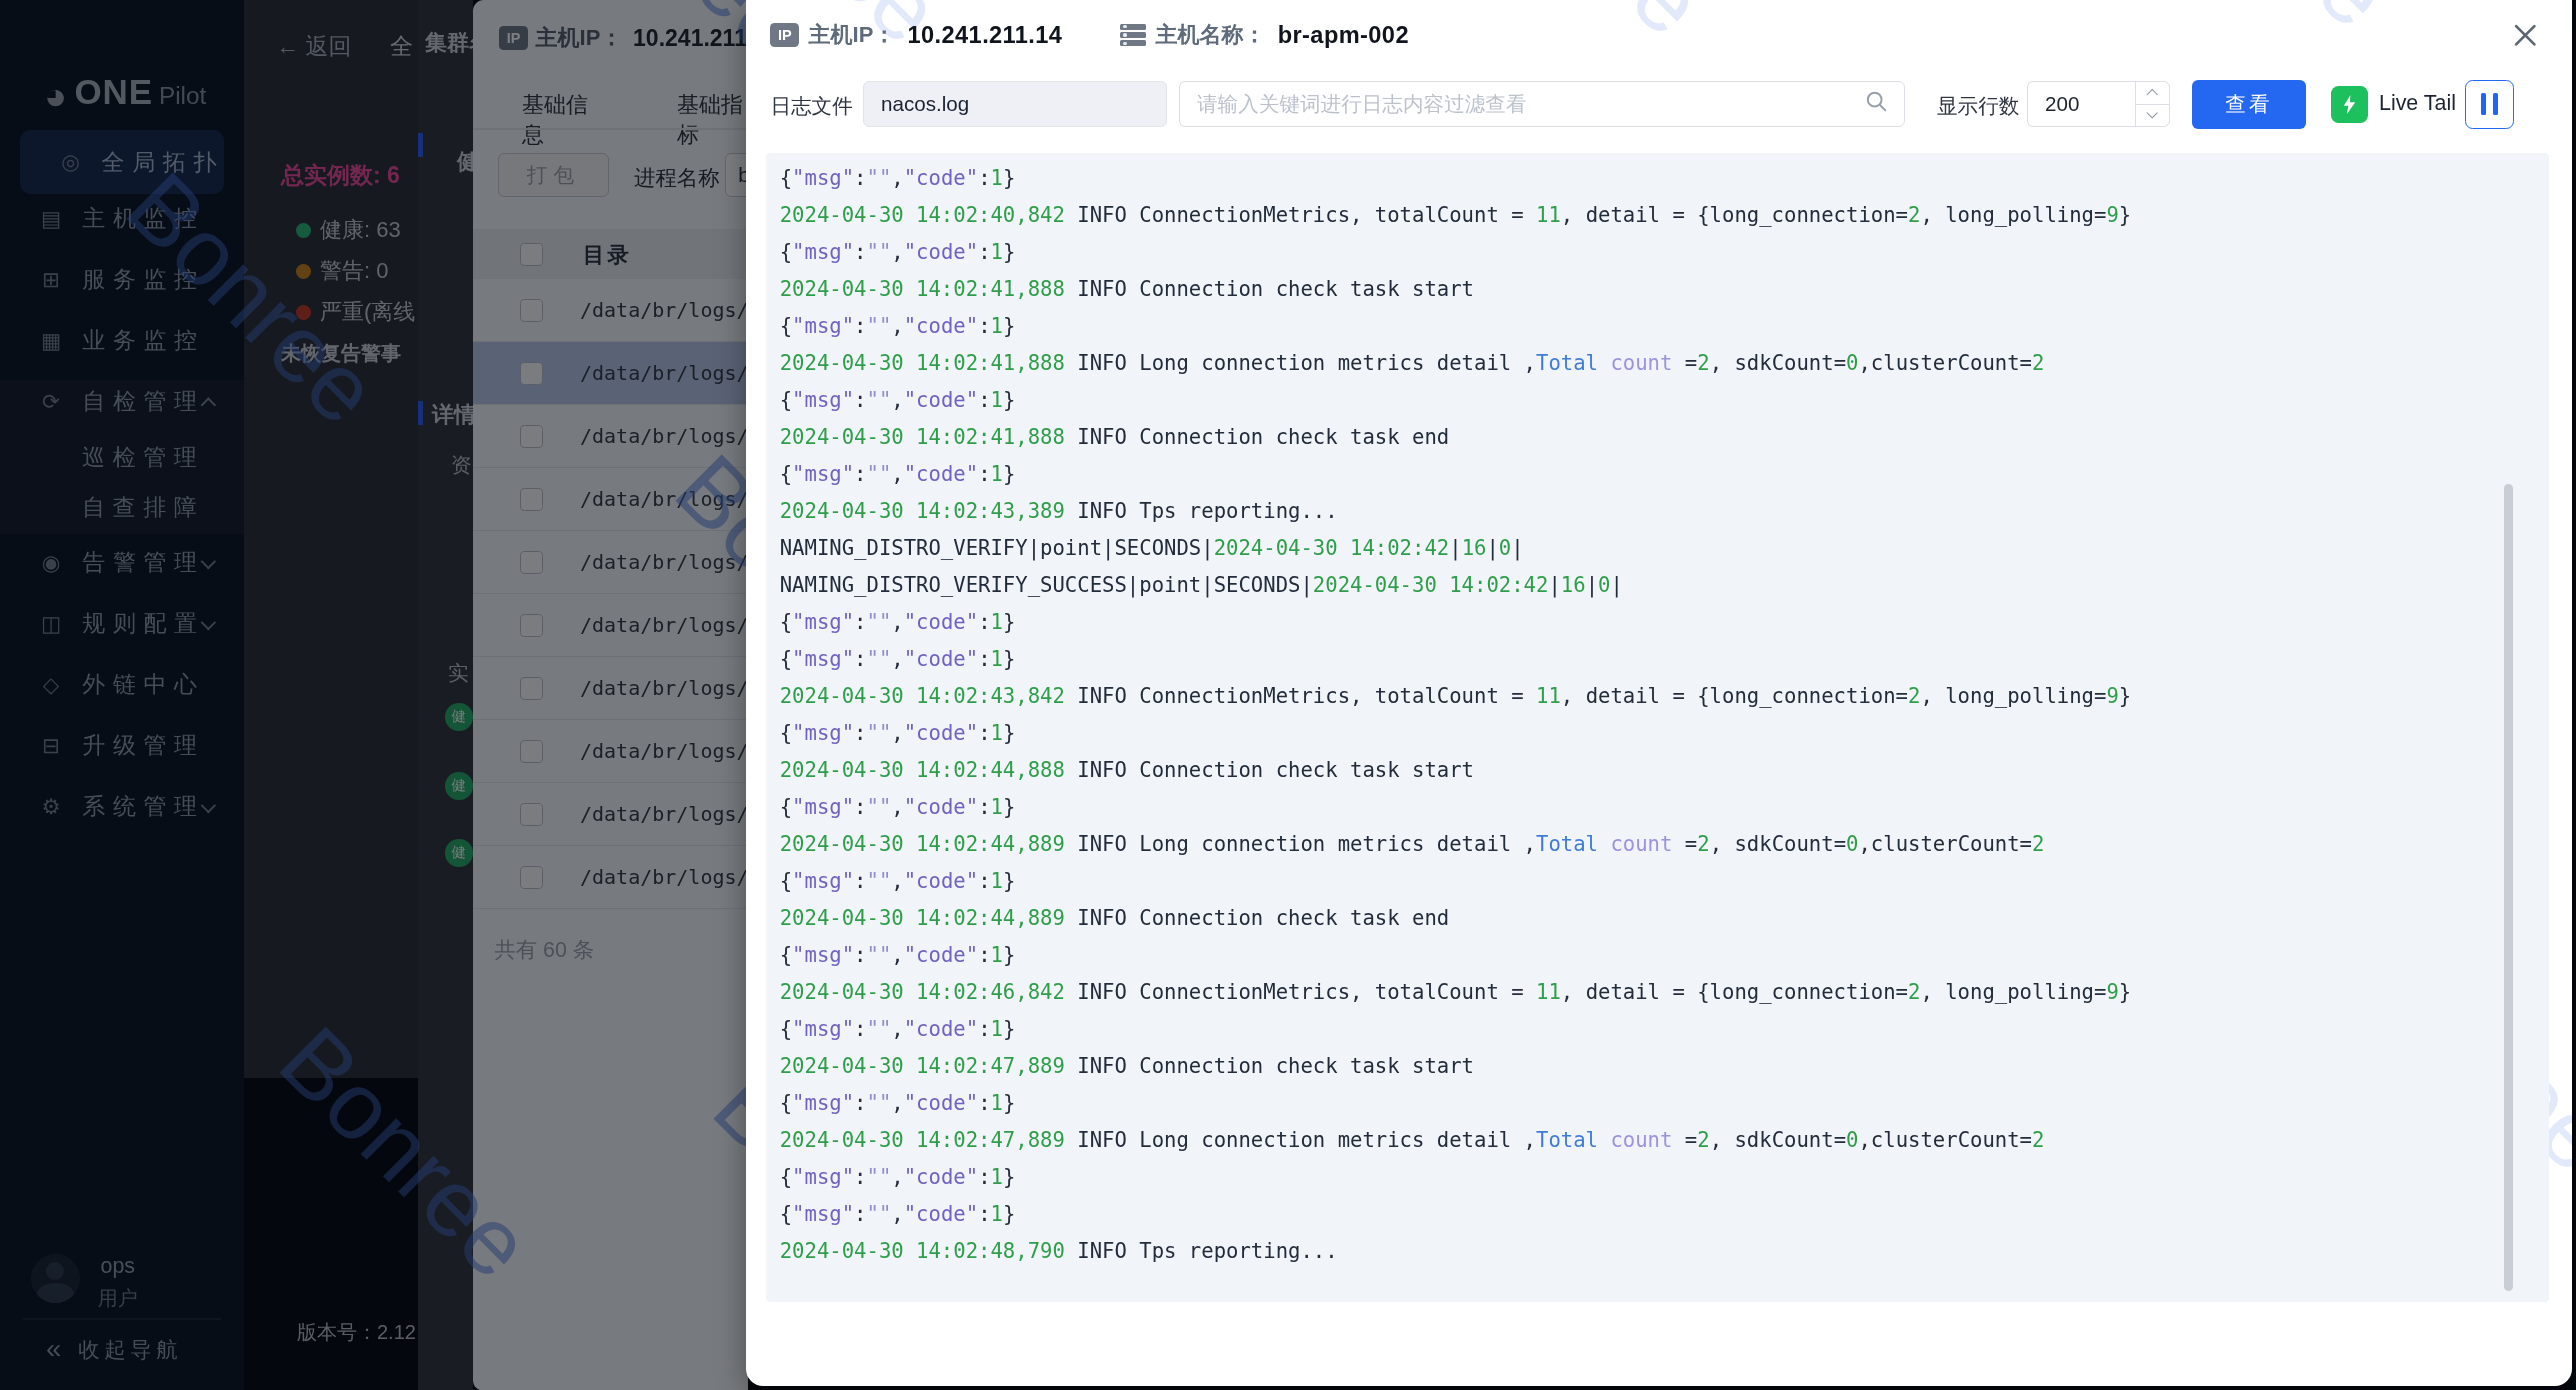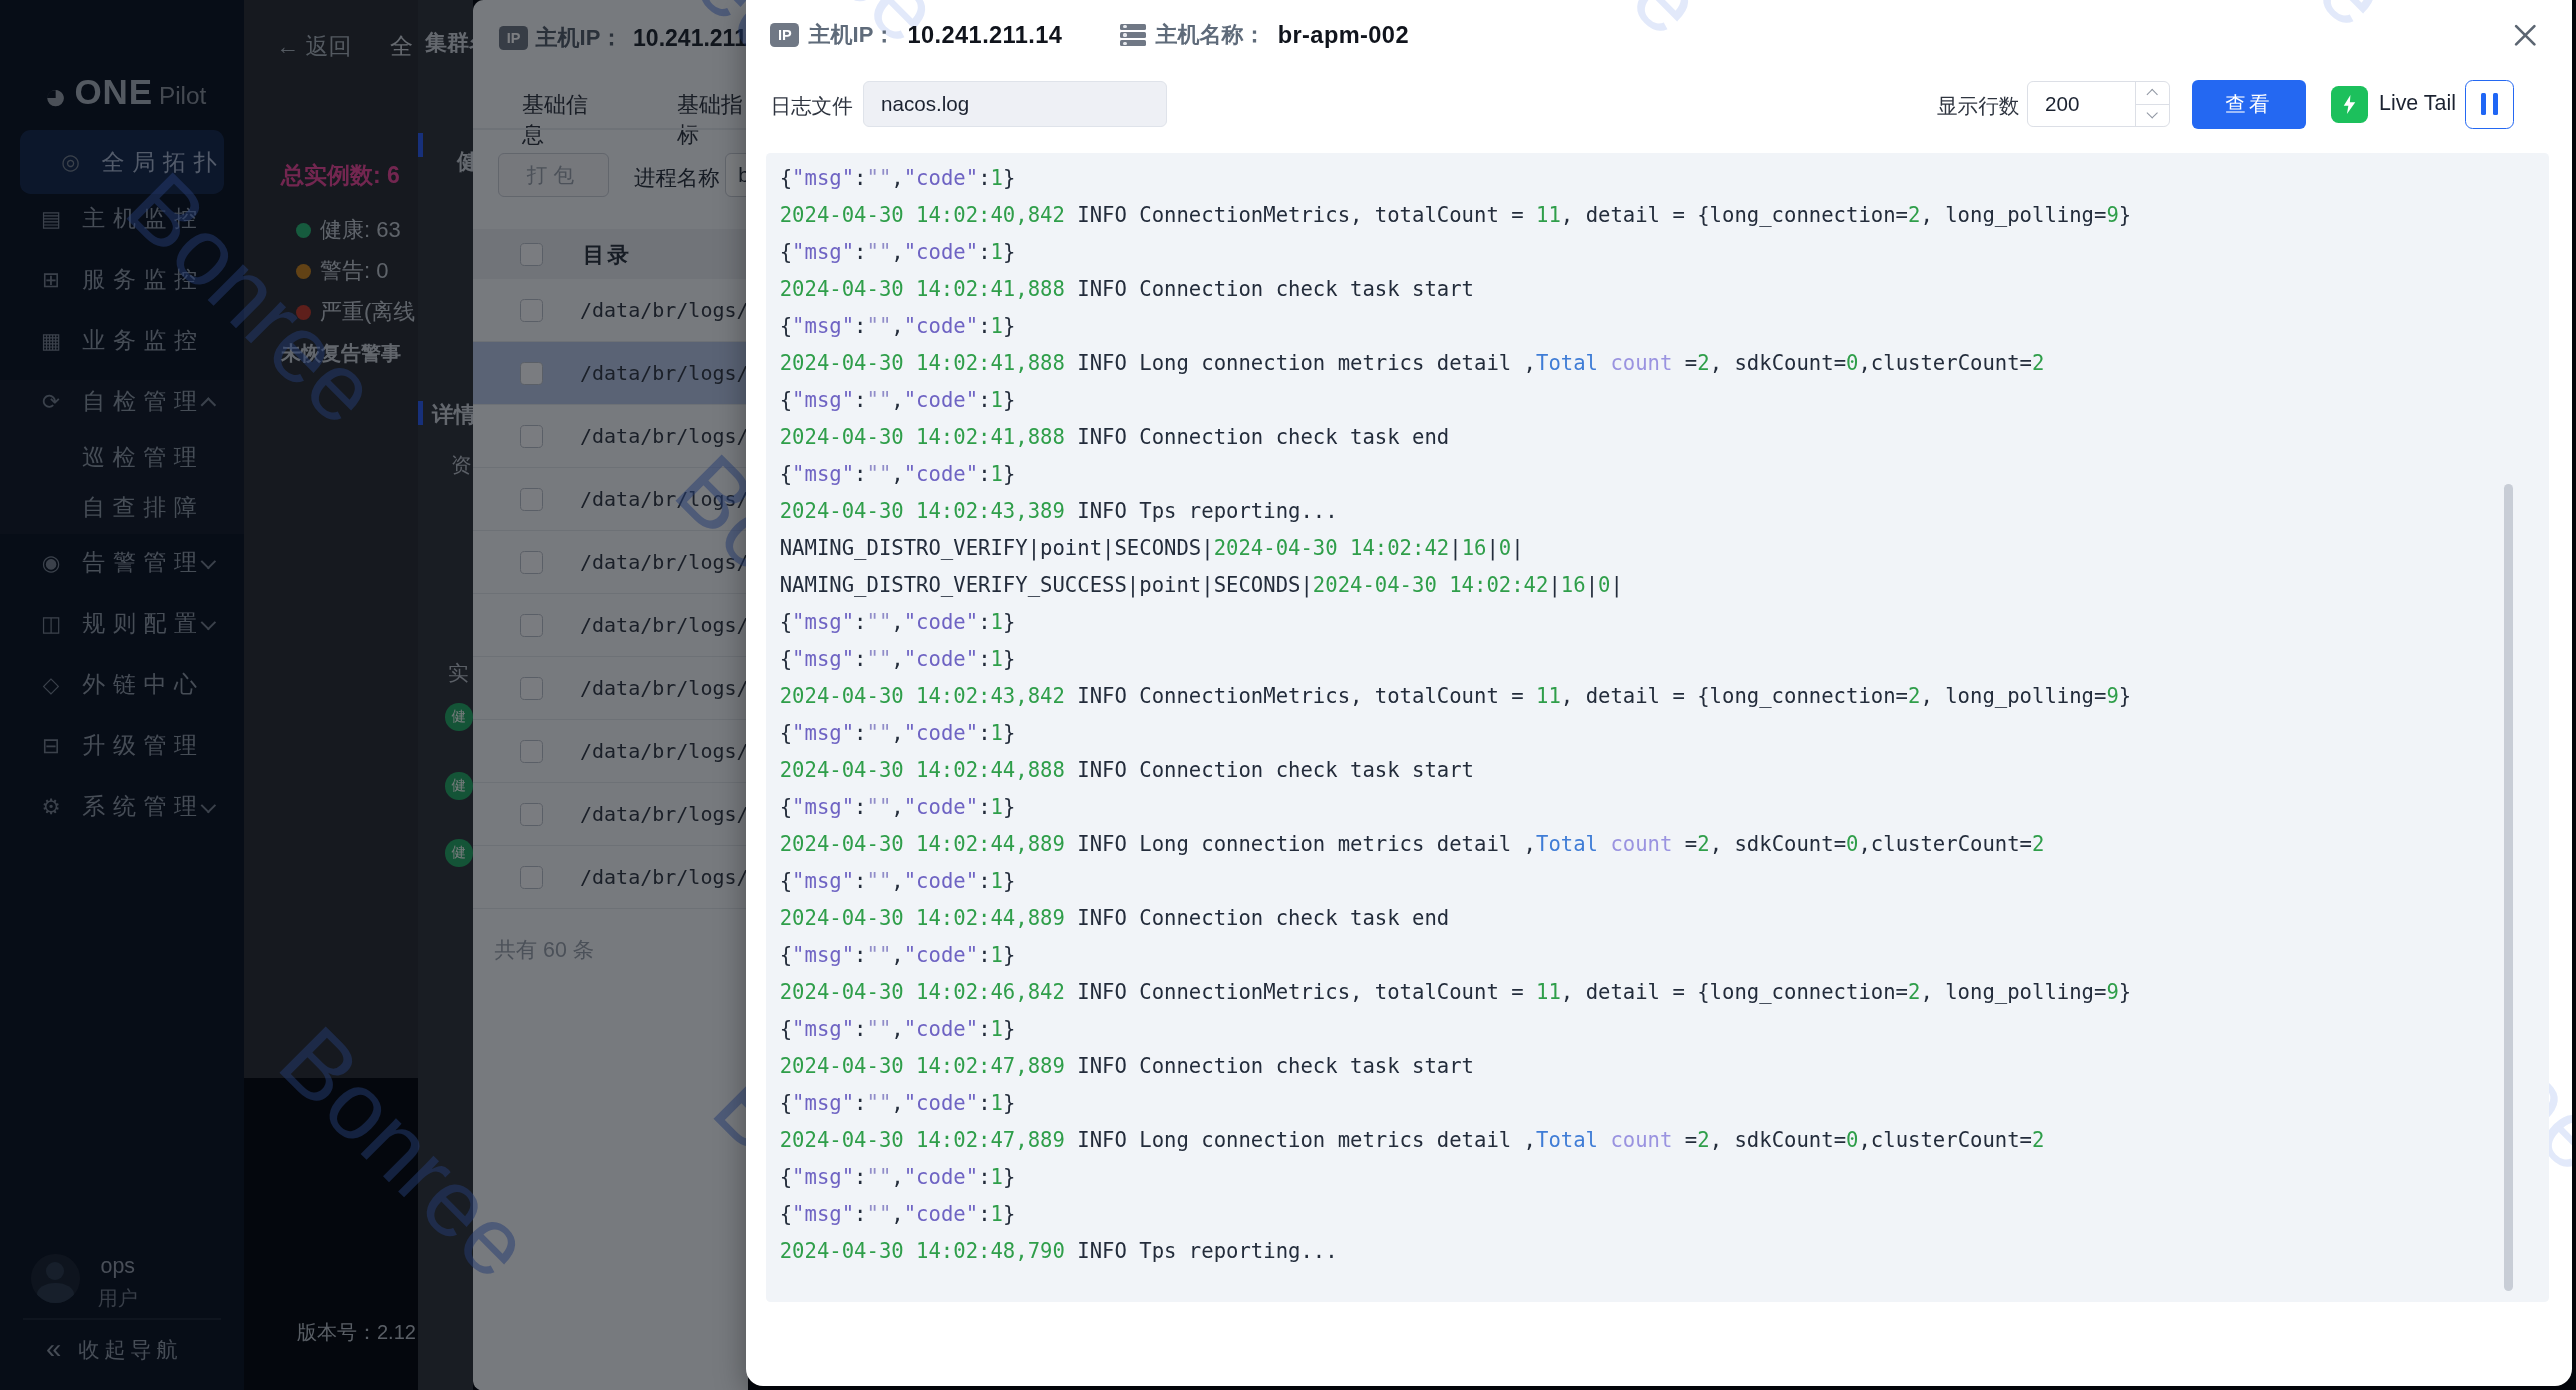--- a/index.html
+++ b/index.html
@@ -364,20 +364,29 @@
       <div class="m-close">
         <svg width="30.5" height="30.5" viewBox="0 0 40 40">
           <line x1="8" y1="8" x2="32" y2="32" stroke="#5c6672" stroke-width="3.5" stroke-linecap="round"></line>
           <line x1="32" y1="8" x2="8" y2="32" stroke="#5c6672" stroke-width="3.5" stroke-linecap="round"></line>
         </svg>
       </div>
 
       <div class="m-toolbar">
         <span class="t-label" style="left:24.4px;">日志文件</span>
         <div class="file-input">nacos.log</div>
+        <div class="search-input">
+          <span class="search-ph">请输入关键词进行日志内容过滤查看</span>
+          <span class="mag">
+            <svg width="24.4" height="24.4" viewBox="0 0 32 32" fill="none">
+              <circle cx="14" cy="14" r="9" stroke="#99a0ac" stroke-width="2.6"></circle>
+              <line x1="21" y1="21" x2="28" y2="28" stroke="#99a0ac" stroke-width="2.6" stroke-linecap="round"></line>
+            </svg>
+          </span>
+        </div>
         <span class="t-label" style="left:1191px;">显示行数</span>
         <div class="num-box">
           <span class="num-val">200</span>
           <span class="stepper">
             <span class="step up">
                 <b></b>
               </span>
             <span class="step dn">
                 <b></b>
               </span>

